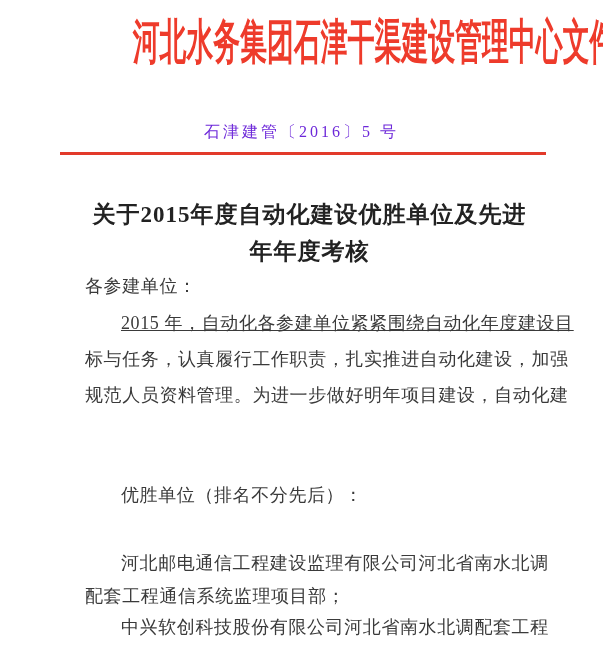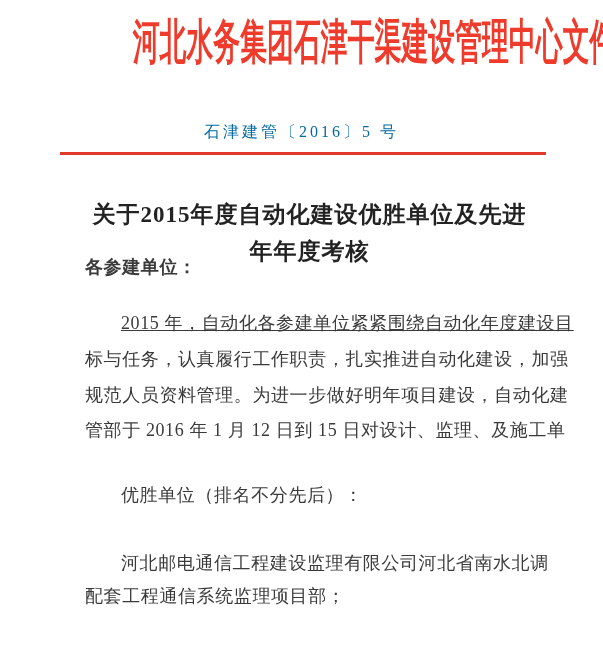--- a/index.html
+++ b/index.html
@@ -31,21 +31,21 @@
     letter-spacing: 0px;
   }
   .doc-number {
     position: absolute;
     top: 121px;
     left: 0;
     width: 100%;
     text-align: center;
     font-size: 16px;
     line-height: 22px;
-    color: #0369a1;
+    color: #6d28d9;
     letter-spacing: 3px;
     white-space: nowrap;
   }
   .red-rule {
     position: absolute;
     top: 152px;
     left: 60px;
     width: 486px;
     height: 3px;
     background: #e23a2a;
@@ -86,32 +86,32 @@
 
   <div class="doc-number">石津建管〔2016〕5 号</div>
 
   <div class="red-rule"></div>
 
   <div class="doc-title">
     <div>关于2015年度自动化建设优胜单位及先进</div>
     <div>年年度考核</div>
   </div>
 
-  <div class="body-line" style="top:257px;font-weight:bold;">各参建单位：</div>
+  <div class="body-line" style="top:276px;">各参建单位：</div>
 
   <div class="body-line indent" style="top:313px;text-decoration:underline;">2015 年，自动化各参建单位紧紧围绕自动化年度建设目</div>
 
   <div class="body-line" style="top:349px;">标与任务，认真履行工作职责，扎实推进自动化建设，加强</div>
 
   <div class="body-line" style="top:385px;">规范人员资料管理。为进一步做好明年项目建设，自动化建</div>
 
-  <div class="body-line" style="top:420px;">管部于 2016 年 1 月 12 日到 15 日对设计、监理、及施工单</div>
 
 
   <div class="body-line indent" style="top:485px;">优胜单位（排名不分先后）：</div>
 
 
   <div class="body-line" style="top:586px;">配套工程通信系统监理项目部；</div>
 
   <div class="body-line indent" style="top:553px;">河北邮电通信工程建设监理有限公司河北省南水北调</div>
 
+  <div class="body-line indent" style="top:617px;">中兴软创科技股份有限公司河北省南水北调配套工程</div>
 
 </div>
 
 </body></html>

